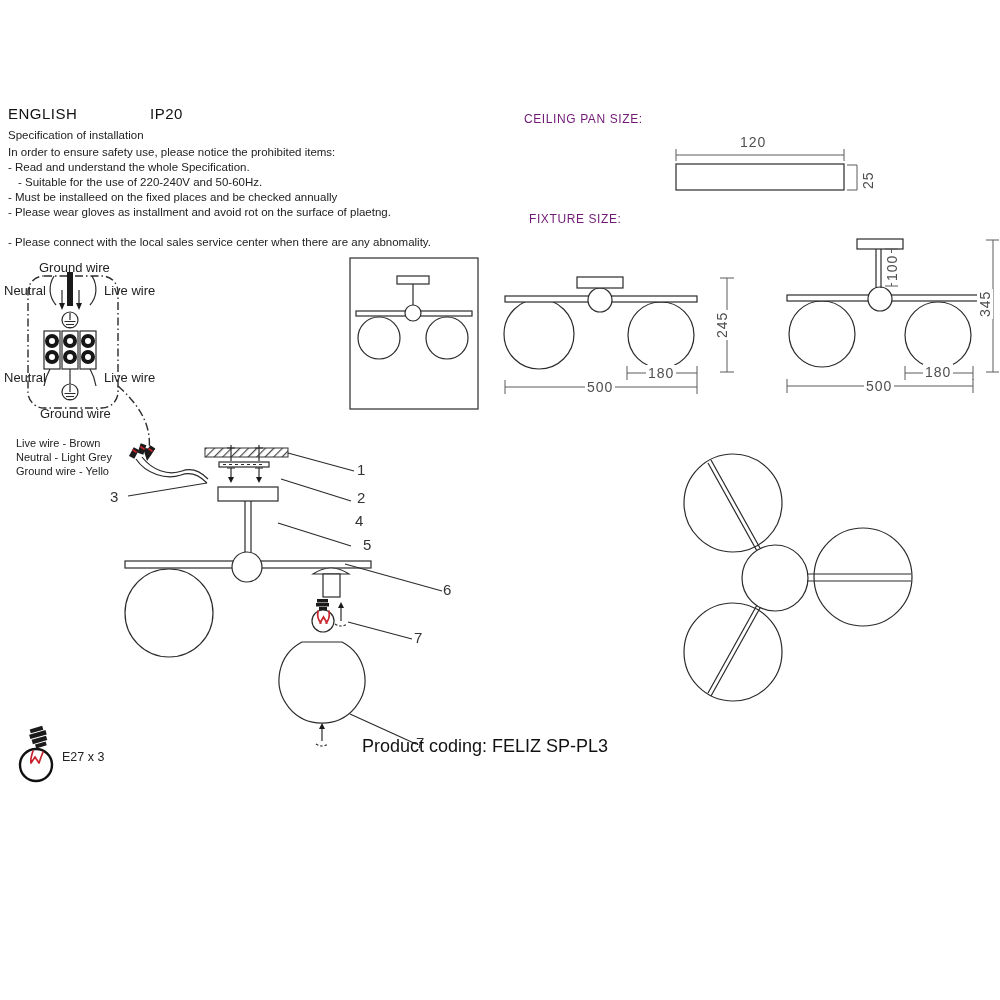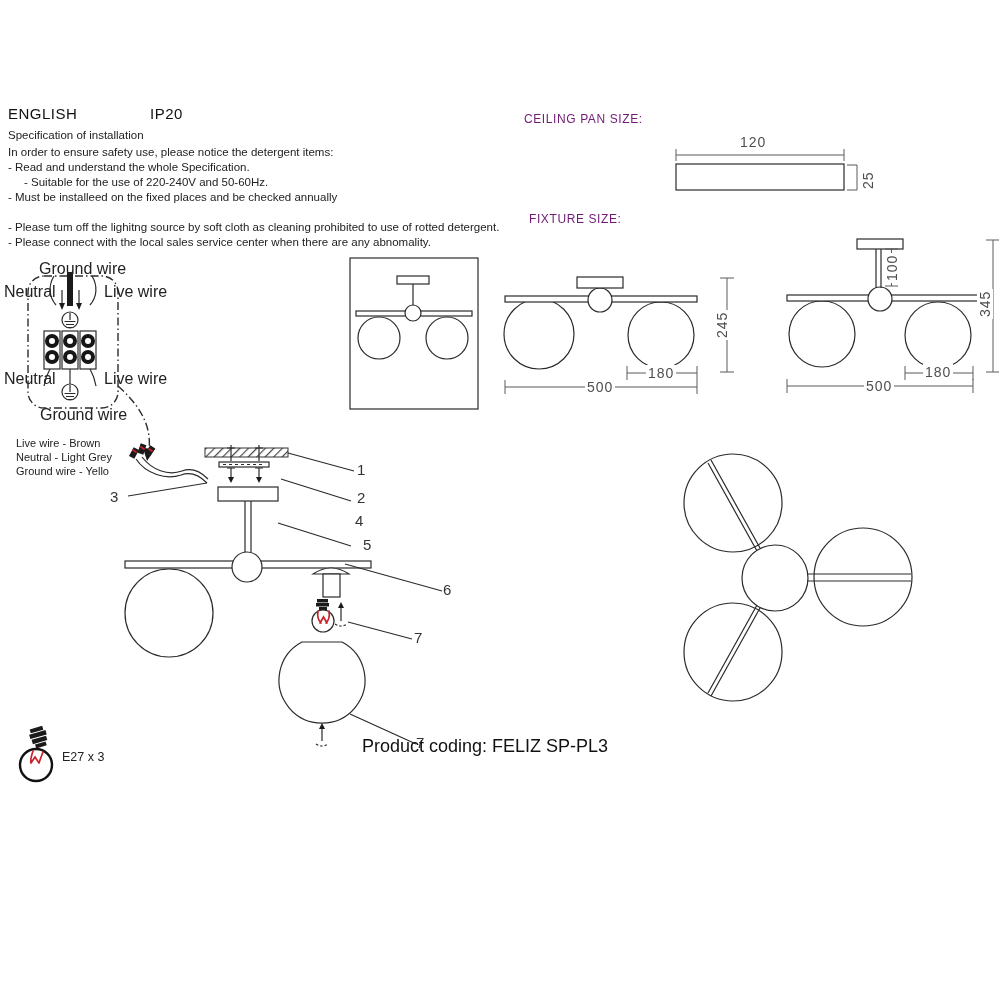--- a/index.html
+++ b/index.html
@@ -5,21 +5,21 @@
   html,body{margin:0;padding:0;background:#fff;}
   #page{position:relative;width:1000px;height:1000px;background:#ffffff;overflow:hidden;
         font-family:"Liberation Sans",sans-serif;color:#1f1f1f;}
   #art{position:absolute;left:0;top:0;}
   .txt{position:absolute;white-space:nowrap;}
   .h1{font-size:15px;letter-spacing:.5px;color:#111;}
   .spec{font-size:11.5px;color:#222;}
   .seclab{font-size:12px;letter-spacing:.6px;color:#701a75;}
   .dimnum{font-size:14px;color:#4f4f4f;letter-spacing:1px;background:#fff;padding:0 2px;}
   .rot{transform:rotate(-90deg);transform-origin:0 0;}
-  .wlab{font-size:16px;color:#222;}
+  .wlab{font-size:13px;color:#222;}
   .legend{font-size:11px;color:#222;}
   .callout{font-size:15px;color:#333;}
   .e27{font-size:12.5px;color:#222;}
   .product{font-size:18px;color:#111;}
   svg .ln{stroke:#2b2b2b;fill:none;stroke-width:1.2;}
   svg .fw{stroke:#2b2b2b;fill:#ffffff;stroke-width:1.2;}
   svg .fb{fill:#1a1a1a;stroke:none;}
   svg .dim{stroke:#5a5a5a;fill:none;stroke-width:1;}
   svg .red{stroke:#c8232b;fill:none;stroke-width:1.7;stroke-linecap:round;}
   svg .dash{stroke:#2b2b2b;fill:none;stroke-width:1.4;stroke-dasharray:8 3 1.5 3;}
@@ -183,25 +183,25 @@
         <rect class="fb" x="34" y="743" width="11" height="4"></rect>
       </g>
       <path class="red" stroke-width="2" d="M33 751 C31 757 30 760 31 763 M43 752 C41 757 40 760 39 763 M31 763 L35 757 L39 763"></path>
     </g>
   </svg>
 
   <span class="txt h1" style="left:8px;top:105px;">ENGLISH</span>
   <span class="txt h1" style="left:150px;top:105px;">IP20</span>
 
   <span class="txt spec" style="left:8px;top:129px;">Specification of installation</span>
-  <span class="txt spec" style="left:8px;top:146px;">In order to ensure safety use, please notice the detergent items:</span>
+  <span class="txt spec" style="left:8px;top:146px;">In order to ensure safety use, please notice the prohibited items:</span>
   <span class="txt spec" style="left:8px;top:161px;">- Read and understand the whole Specification.</span>
-  <span class="txt spec" style="left:24px;top:176px;">- Suitable for the use of 220-240V and 50-60Hz.</span>
+  <span class="txt spec" style="left:18px;top:176px;">- Suitable for the use of 220-240V and 50-60Hz.</span>
   <span class="txt spec" style="left:8px;top:191px;text-align:center;">- Must be installeed on the fixed places and be checked annually</span>
-  <span class="txt spec" style="left:8px;top:221px;">- Please tum off the lighitng source by soft cloth as cleaning prohibited to use of rotted detergent.</span>
+  <span class="txt spec" style="left:8px;top:206px;">- Please wear gloves as installment and avoid rot on the surface of plaetng.</span>
   <span class="txt spec" style="left:8px;top:236px;">- Please connect with the local sales service center when there are any abnomality.</span>
 
   <span class="txt seclab" style="left:524px;top:112px;">CEILING PAN  SIZE:</span>
   <span class="txt dimnum" style="left:738px;top:134px;">120</span>
   <span class="txt dimnum rot" style="left:860px;top:191px;">25</span>
 
   <span class="txt seclab" style="left:529px;top:212px;">FIXTURE SIZE:</span>
   <span class="txt dimnum rot" style="left:714px;top:340px;">245</span>
   <span class="txt dimnum" style="left:585px;top:379px;">500</span>
   <span class="txt dimnum" style="left:646px;top:365px;">180</span>

